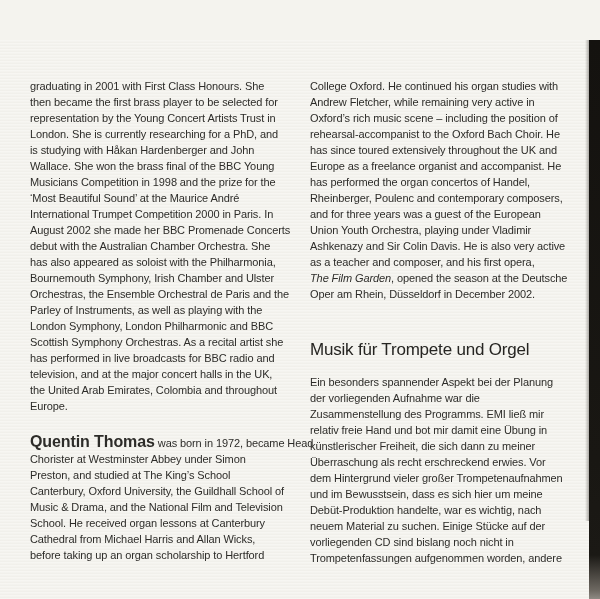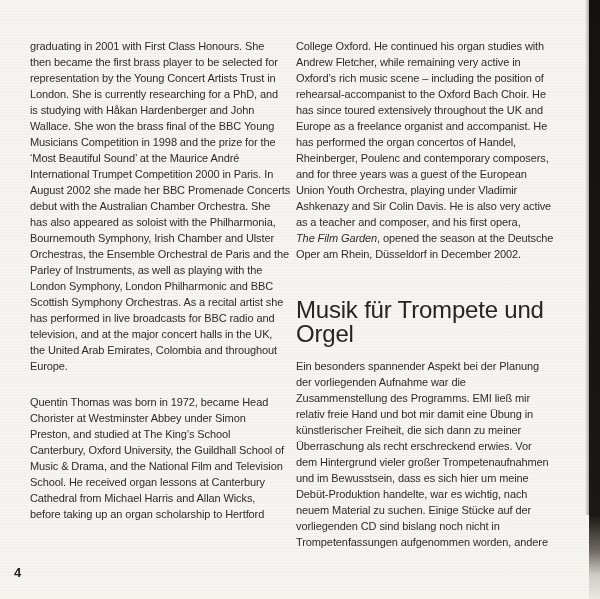--- a/index.html
+++ b/index.html
@@ -10,49 +10,50 @@
     overflow: hidden;
     position: relative;
   }
   .page {
     position: absolute; inset: 0;
     background:
       repeating-linear-gradient(to bottom,
         rgba(255,255,255,0.25) 0px, rgba(255,255,255,0.25) 1px,
         rgba(120,115,105,0.025) 2px, rgba(120,115,105,0.025) 3px),
       #f4f3ee;
+    margin-top: 40px;
   }
   .scan-edge {
     position: absolute; top: 0; right: 0;
     width: 11px; height: 599px;
     background: linear-gradient(to bottom,
       #14120f 0%, #191713 70%, #1b1915 86%,
       #6f6a63 92%, #cfccc6 96%, #e9e7e1 100%);
   }
   .scan-edge-soft {
     position: absolute; top: 0; right: 11px;
     width: 4px; height: 86%;
     background: linear-gradient(to right, rgba(40,36,30,0) 0%, rgba(40,36,30,0.35) 100%);
   }
   .col { position: absolute; top: 38px; }
   .col-left  { left: 30px;  width: 272px; }
-  .col-right { left: 296px; width: 280px; }
+  .col-right { left: 310px; width: 280px; }
   p.body {
     margin: 0;
     font-size: 11px;
     line-height: 16px;
     letter-spacing: -0.1px;
     color: #2d2c29;
     white-space: pre;
   }
   p.body.para2 { margin-top: 20px; }
-  .lead { font-weight: normal; font-size: 11px; }
+  .lead { font-weight: bold; font-size: 16px; }
   h2.heading {
     margin: 36px 0 12px 0;
-    font-size: 24px;
+    font-size: 17px;
     line-height: 24px;
     font-weight: normal;
     letter-spacing: -0.2px;
     color: #262522;
   }
   .opera-title { font-style: italic; }
   .page-number {
     position: absolute; left: 14px; top: 565px;
     font-size: 13px; font-weight: bold; color: #24231f;
   }

